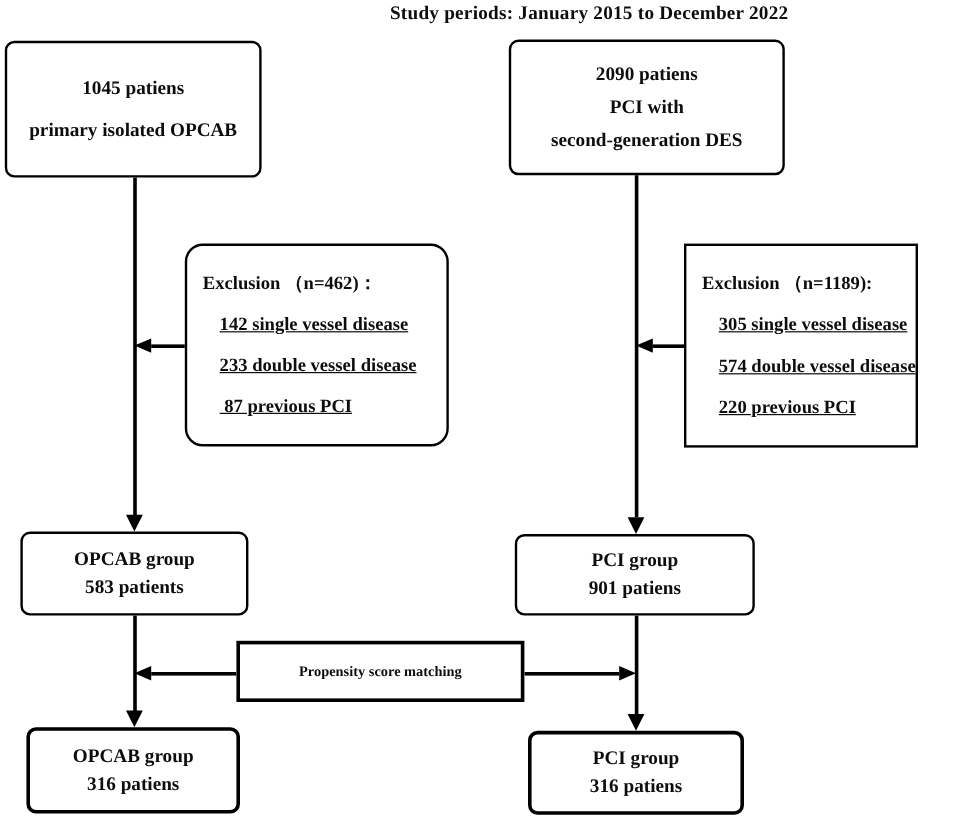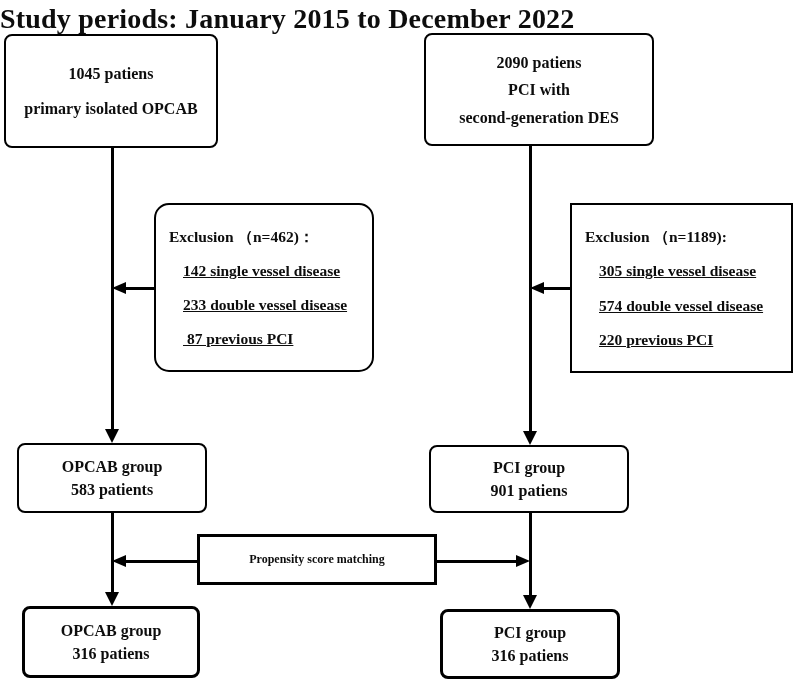--- a/index.html
+++ b/index.html
@@ -6,22 +6,22 @@
   #canvas{
     position:relative;
     width:800px;height:685px;
     background:#ffffff;
     font-family:"Liberation Serif","DejaVu Serif",serif;
     font-weight:bold;
     color:#0d0d0d;
     overflow:hidden;
   }
   .title{
-    position:absolute;left:0;top:3px;width:645px;
-    text-align:left;font-size:28px;letter-spacing:.2px;
+    position:absolute;left:12px;top:3px;width:645px;
+    text-align:right;font-size:16px;letter-spacing:.2px;
   }
   .box{
     position:absolute;
     border:2.5px solid #000;
     background:#fff;
     box-sizing:border-box;
     display:flex;flex-direction:column;
     justify-content:space-evenly;align-items:center;
     text-align:center;
     font-size:16px;line-height:17px;
@@ -83,21 +83,21 @@
     <div>second-generation DES</div>
   </div>
 
   <div class="box excl" style="left:154px;top:203px;width:220px;height:169px;border-radius:15px;">
     <div>Exclusion （n=462)：</div>
     <div class="item">142 single vessel disease</div>
     <div class="item">233 double vessel disease</div>
     <div class="item"> 87 previous PCI</div>
   </div>
 
-  <div class="box excl" style="left:570px;top:203px;width:223px;height:170px;">
+  <div class="box excl" style="left:570px;top:203px;width:195px;height:170px;">
     <div>Exclusion （n=1189):</div>
     <div class="item">305 single vessel disease</div>
     <div class="item">574 double vessel disease</div>
     <div class="item">220 previous PCI</div>
   </div>
 
   <div class="box rounded" style="left:17px;top:443px;width:190px;height:70px;padding:6px 4px;">
     <div>OPCAB group</div>
     <div>583 patients</div>
   </div>

